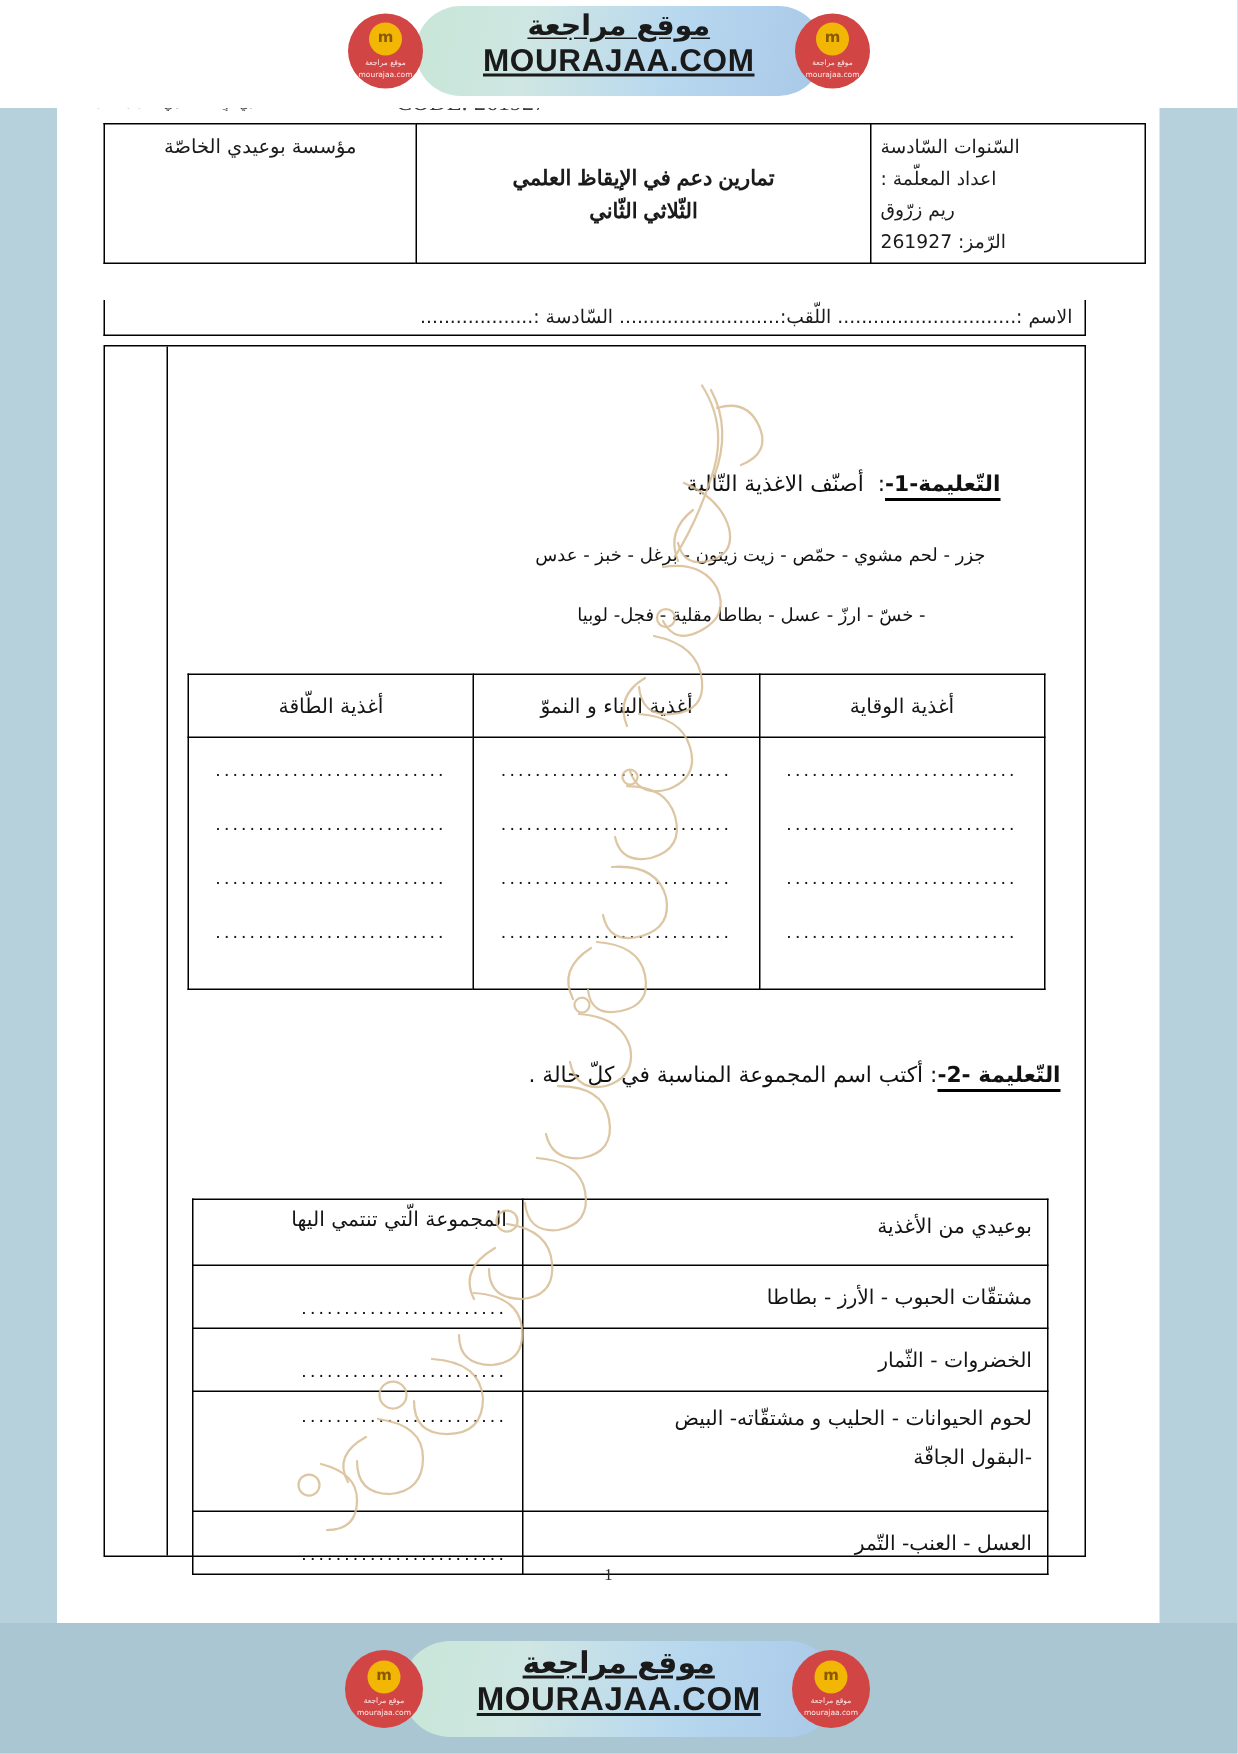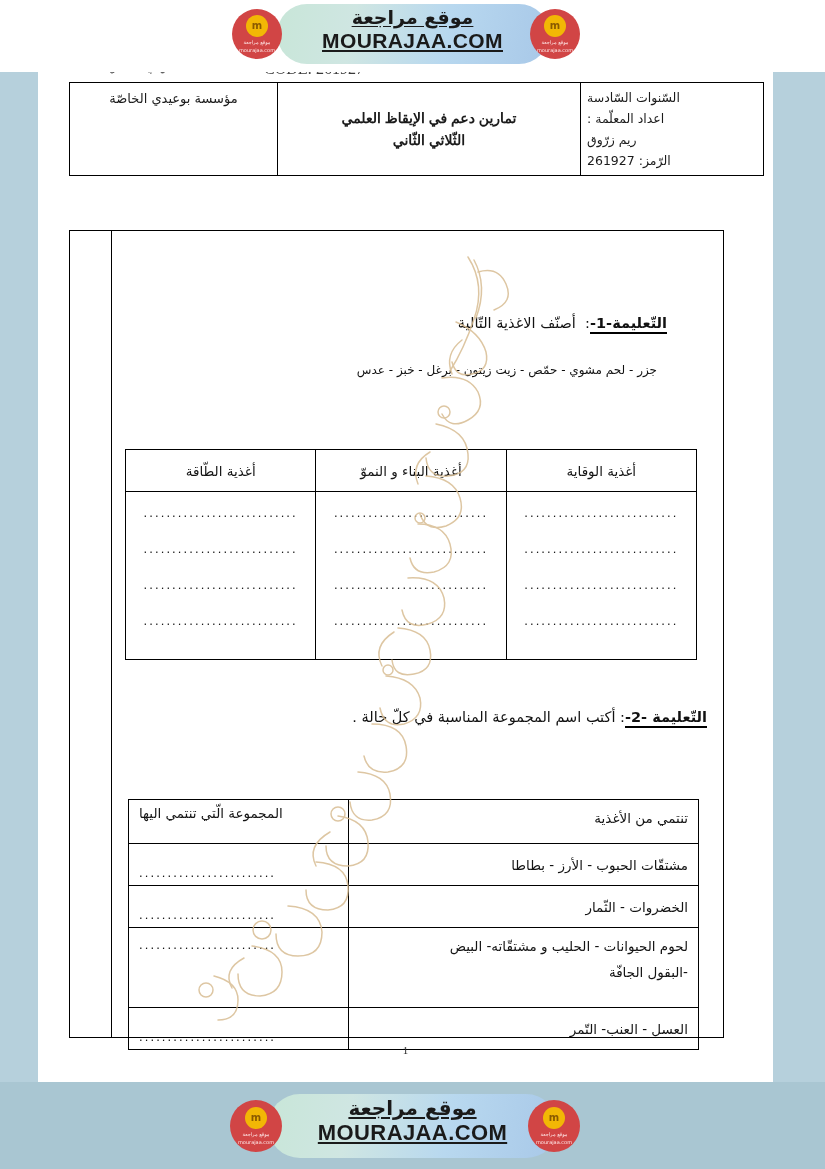--- a/index.html
+++ b/index.html
@@ -299,21 +299,21 @@
   }
   #groups-table td {
     border: 1.5px solid #000;
     box-sizing: border-box;
     padding: 5px 10px;
     color: #141414;
     font-family: "DejaVu Sans", sans-serif;
     font-size: 13.5px;
   }
   .gt-example { width: 350px; text-align: right; line-height: 26px; }
-  .gt-answer  { width: 220px; text-align: left; vertical-align: bottom; padding-bottom: 8px; }
+  .gt-answer  { width: 220px; text-align: right; vertical-align: bottom; padding-bottom: 8px; }
   .gt-head td { height: 44px; vertical-align: top; }
   .gt-row td { height: 42px; }
   .gt-row-tall td { height: 80px; }
   .gt-answer .dots-ans {
     font-family: "Liberation Sans", sans-serif;
     font-size: 13px;
     letter-spacing: 2.1px;
     white-space: nowrap;
   }
 
@@ -361,29 +361,35 @@
       </td>
       <td class="ident-title">
         <div>تمارين دعم في الإيقاظ العلمي</div>
         <div>الثّلاثي الثّاني</div>
       </td>
       <td class="ident-org">مؤسسة بوعيدي الخاصّة</td>
     </tr>
   </tbody>
     </table>
 
+  <div id="name-line">
+    <span>الاسم :</span><span class="dots">..............................</span>
+    <span>اللّقب:</span><span class="dots">...........................</span>
+    <span>السّادسة :</span><span class="dots">...................</span>
+  </div>
 
   <div id="content-frame">
     <div id="content-inner-rule"></div>
 
     <div class="instruction" id="instruction-1">
       <span class="lead">التّعليمة-1-</span><span>:</span>&nbsp;&nbsp;<span>أصنّف الاغذية التّالية</span>
     </div>
 
     <div class="food-line" id="food-line-1">جزر - لحم مشوي - حمّص - زيت زيتون - برغل - خبز - عدس</div>
+    <div class="food-line" id="food-line-2">- خسّ - ارزّ - عسل - بطاطا مقلية - فجل- لوبيا</div>
 
     <table id="classify-table">
       <tbody>
           <tr>
         <th>أغذية الوقاية</th>
         <th>أغذية البناء و النموّ</th>
         <th>أغذية الطّاقة</th>
       </tr>
       <tr>
         <td>
@@ -408,21 +414,21 @@
     </tbody>
       </table>
 
     <div class="instruction" id="instruction-2">
       <span class="lead">التّعليمة -2-</span><span>:</span>&nbsp;<span>أكتب اسم المجموعة المناسبة في كلّ حالة .</span>
     </div>
 
     <table id="groups-table">
       <tbody>
           <tr class="gt-head">
-        <td class="gt-example">تنتمي من الأغذية</td>
+        <td class="gt-example">بوعيدي من الأغذية</td>
         <td class="gt-answer" style="vertical-align:top;">المجموعة الّتي تنتمي اليها</td>
       </tr>
       <tr class="gt-row">
         <td class="gt-example">مشتقّات الحبوب - الأرز - بطاطا</td>
         <td class="gt-answer">
           <span class="dots-ans">........................</span>
         </td>
       </tr>
       <tr class="gt-row">
         <td class="gt-example">الخضروات - الثّمار</td>

